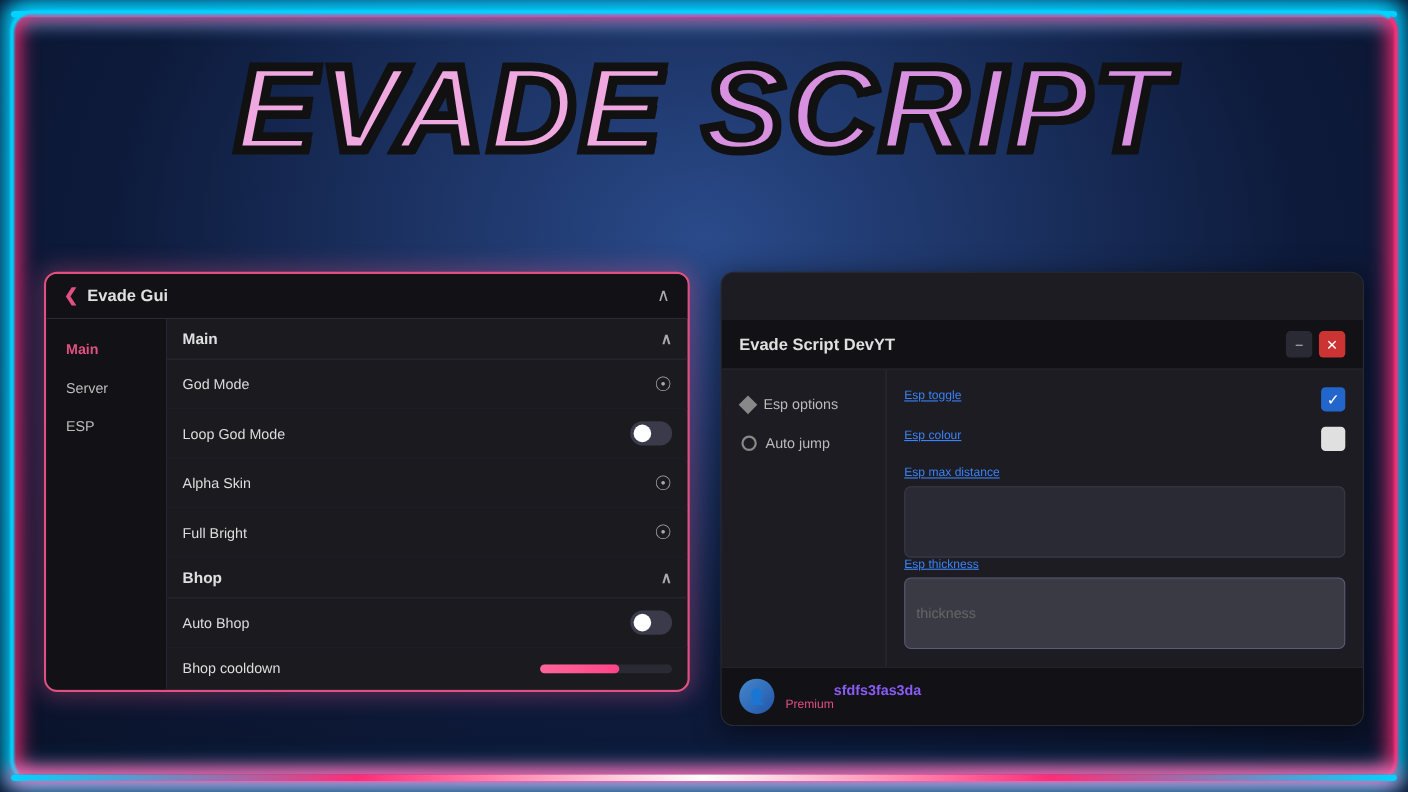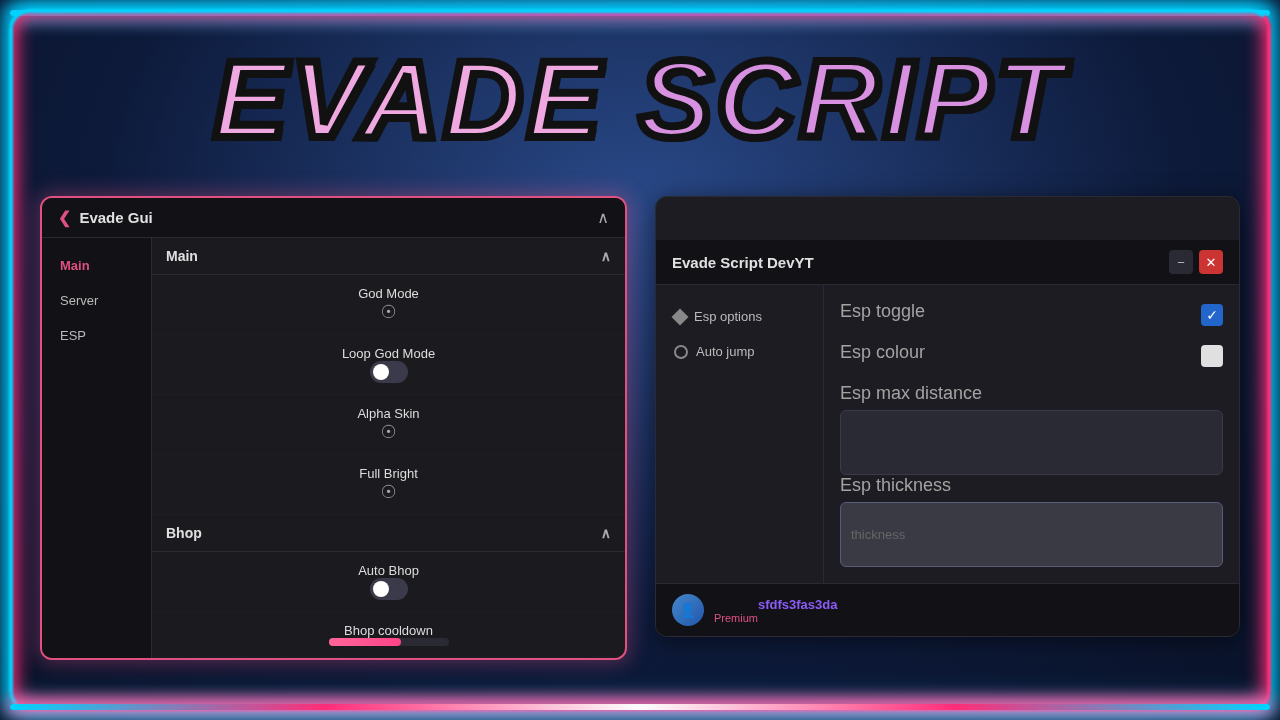--- a/index.html
+++ b/index.html
@@ -183,21 +183,20 @@
     }
 
     .menu-item {
       display: flex;
       align-items: center;
       justify-content: space-between;
       padding: 11px 14px;
       border-bottom: 1px solid #1e1e28;
       color: #ddd;
       font-size: 13px;
-      flex-direction: column;
     }
 
     
     .toggle {
       width: 38px;
       height: 22px;
       background: #3a3a4a;
       border-radius: 11px;
       position: relative;
       flex-shrink: 0;
@@ -278,21 +277,21 @@
       border: none;
     }
     .ctrl-btn.close { background: #cc3333; color: #fff; }
 
     .right-panel-body {
       display: flex;
     }
 
     
     .right-nav {
-      width: 168px;
+      width: 150px;
       padding: 16px 12px;
       border-right: 1px solid #2a2a35;
     }
     .right-nav-item {
       display: flex;
       align-items: center;
       gap: 8px;
       padding: 8px 6px;
       color: #bbb;
       font-size: 13px;
@@ -323,23 +322,24 @@
 
     .form-row {
     }
     .form-row-inline {
       display: flex;
       align-items: center;
       justify-content: space-between;
       margin-bottom: 14px;
     }
     .form-label {
-      color: #a3a3a3;
-      font-size: 18px;
+      color: #3b82f6;
+      font-size: 11px;
       margin-bottom: 6px;
+      text-decoration: underline;
     }
     .form-input {
       width: 100%;
       background: #2a2a35;
       border: 1px solid #3a3a4a;
       border-radius: 6px;
       padding: 24px 10px;
       color: #eab308;
       font-size: 13px;
       outline: none;

